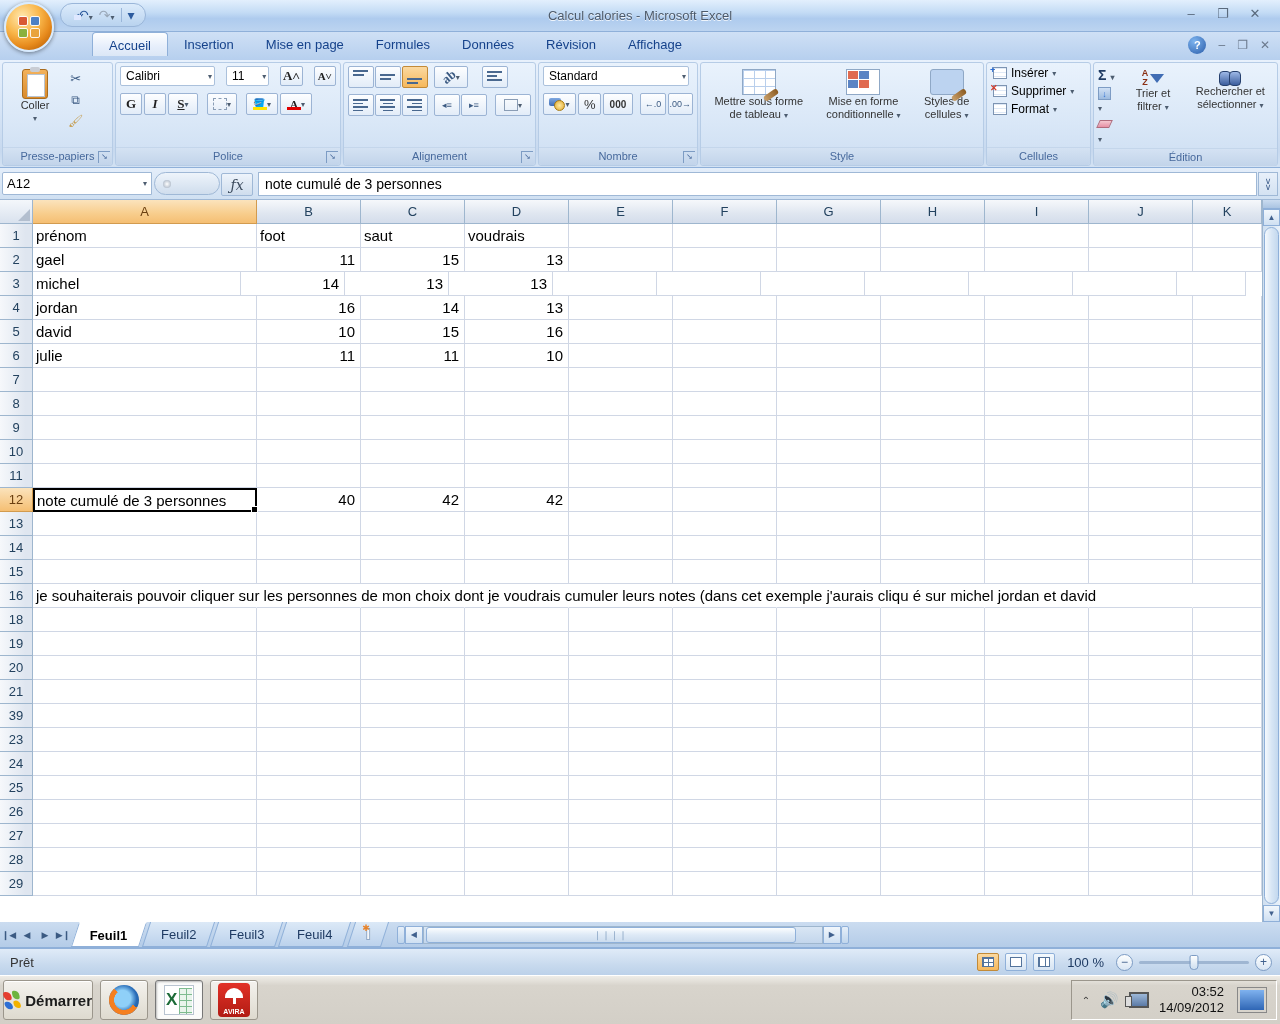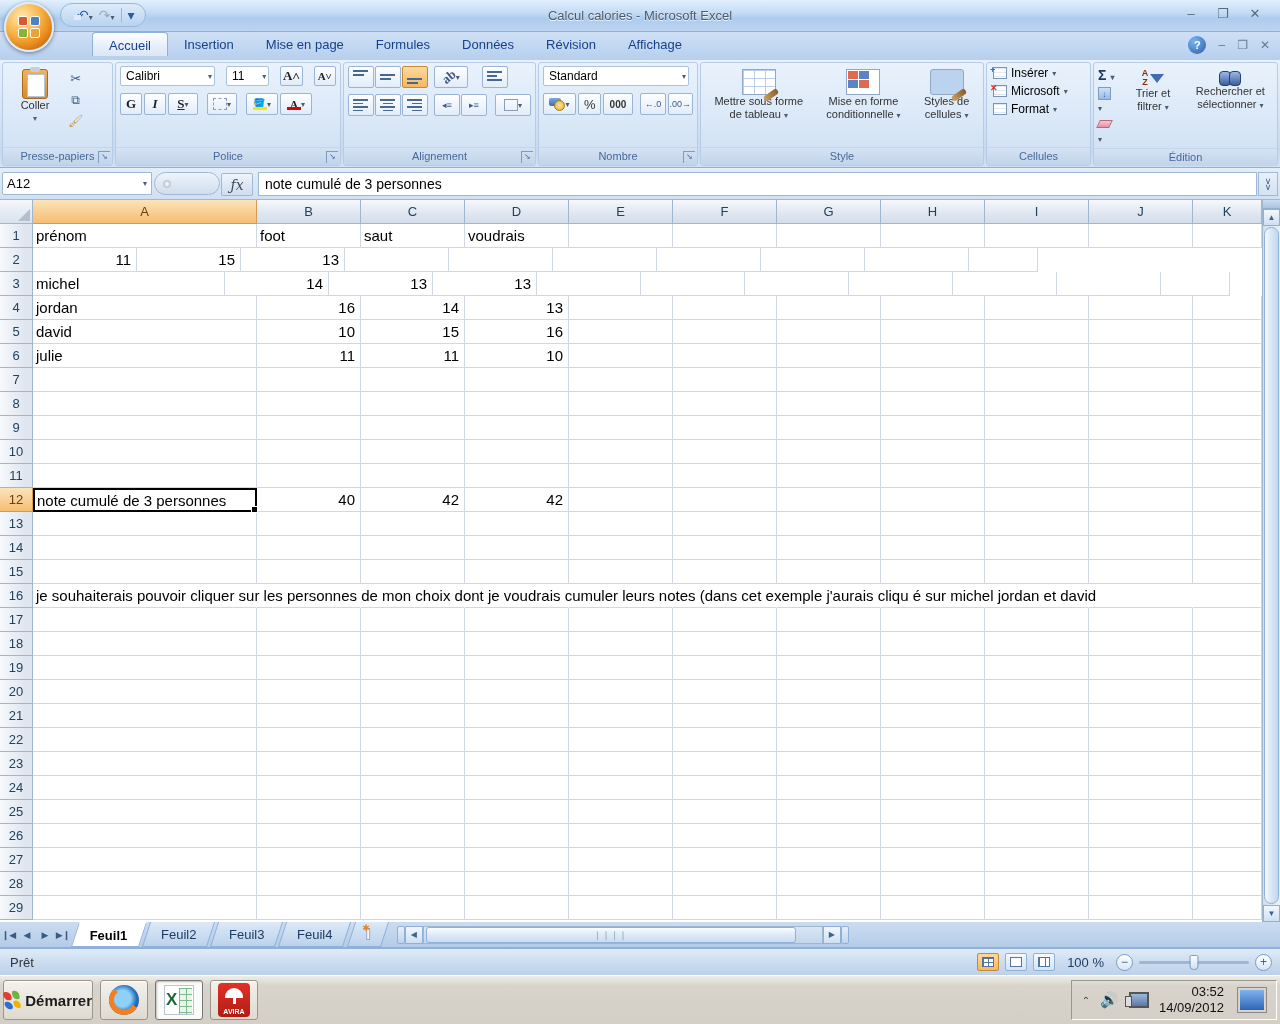--- a/index.html
+++ b/index.html
@@ -509,21 +509,21 @@
           <span class="cellmini">
               <em style="color:#2e6fd4">+</em>
             </span>
           <span>Insérer</span>
             <span class="caret">▾</span>
           </span>
         <span style="display:flex;align-items:center;gap:4px">
           <span class="cellmini">
               <em style="color:#d43b2a">✕</em>
             </span>
-          <span>Microsoft</span>
+          <span>Supprimer</span>
             <span class="caret">▾</span>
           </span>
         <span style="display:flex;align-items:center;gap:4px">
           <span class="cellmini"></span>
           <span>Format</span>
             <span class="caret">▾</span>
           </span>
       </div>
       <div class="glabel"><span>Cellules</span></div>
     </div>
@@ -593,34 +593,35 @@
           <div class="gcell" style="width: 104px;"></div>
           <div class="gcell" style="width: 104px;"></div>
           <div class="gcell" style="width: 104px;"></div>
           <div class="gcell" style="width: 104px;"></div>
           <div class="gcell" style="width: 104px;"></div>
           <div class="gcell" style="width: 104px;"></div>
           <div class="gcell" style="width: 69px;"></div>
         </div>
         <div class="grow" style="position: relative;">
           <div class="rowh">2</div>
+          <div class="gcell" style="width: 224px;">gael</div>
           <div class="gcell num" style="width: 104px;">11</div>
           <div class="gcell num" style="width: 104px;">15</div>
           <div class="gcell num" style="width: 104px;">13</div>
           <div class="gcell" style="width: 104px;"></div>
           <div class="gcell" style="width: 104px;"></div>
           <div class="gcell" style="width: 104px;"></div>
           <div class="gcell" style="width: 104px;"></div>
           <div class="gcell" style="width: 104px;"></div>
           <div class="gcell" style="width: 104px;"></div>
           <div class="gcell" style="width: 69px;"></div>
         </div>
         <div class="grow" style="position: relative;">
           <div class="rowh">3</div>
-          <div class="gcell" style="width: 192px;">michel</div>
+          <div class="gcell" style="width: 208px;">michel</div>
           <div class="gcell num" style="width: 104px;">14</div>
           <div class="gcell num" style="width: 104px;">13</div>
           <div class="gcell num" style="width: 104px;">13</div>
           <div class="gcell" style="width: 104px;"></div>
           <div class="gcell" style="width: 104px;"></div>
           <div class="gcell" style="width: 104px;"></div>
           <div class="gcell" style="width: 104px;"></div>
           <div class="gcell" style="width: 104px;"></div>
           <div class="gcell" style="width: 104px;"></div>
           <div class="gcell" style="width: 69px;"></div>
@@ -802,34 +803,20 @@
           <div class="gcell" style="width: 104px; border-right-color: transparent;"></div>
           <div class="gcell" style="width: 104px; border-right-color: transparent;"></div>
           <div class="gcell" style="width: 104px; border-right-color: transparent;"></div>
           <div class="gcell" style="width: 104px; border-right-color: transparent;"></div>
           <div class="gcell" style="width: 104px; border-right-color: transparent;"></div>
           <div class="gcell" style="width: 104px; border-right-color: transparent;"></div>
           <div class="gcell" style="width: 69px;"></div>
           <div class="overflow-txt">je souhaiterais pouvoir cliquer sur les personnes de mon choix dont je voudrais cumuler leurs notes (dans cet exemple j'aurais cliqu é sur michel jordan et david</div>
         </div>
         <div class="grow" style="position: relative;">
-          <div class="rowh">17</div>
-          <div class="gcell" style="width: 224px;"></div>
-          <div class="gcell" style="width: 104px;"></div>
-          <div class="gcell" style="width: 104px;"></div>
-          <div class="gcell" style="width: 104px;"></div>
-          <div class="gcell" style="width: 104px;"></div>
-          <div class="gcell" style="width: 104px;"></div>
-          <div class="gcell" style="width: 104px;"></div>
-          <div class="gcell" style="width: 104px;"></div>
-          <div class="gcell" style="width: 104px;"></div>
-          <div class="gcell" style="width: 104px;"></div>
-          <div class="gcell" style="width: 69px;"></div>
-        </div>
-        <div class="grow" style="position: relative;">
           <div class="rowh">18</div>
           <div class="gcell" style="width: 224px;"></div>
           <div class="gcell" style="width: 104px;"></div>
           <div class="gcell" style="width: 104px;"></div>
           <div class="gcell" style="width: 104px;"></div>
           <div class="gcell" style="width: 104px;"></div>
           <div class="gcell" style="width: 104px;"></div>
           <div class="gcell" style="width: 104px;"></div>
           <div class="gcell" style="width: 104px;"></div>
           <div class="gcell" style="width: 104px;"></div>
@@ -872,21 +859,21 @@
           <div class="gcell" style="width: 104px;"></div>
           <div class="gcell" style="width: 104px;"></div>
           <div class="gcell" style="width: 104px;"></div>
           <div class="gcell" style="width: 104px;"></div>
           <div class="gcell" style="width: 104px;"></div>
           <div class="gcell" style="width: 104px;"></div>
           <div class="gcell" style="width: 104px;"></div>
           <div class="gcell" style="width: 69px;"></div>
         </div>
         <div class="grow" style="position: relative;">
-          <div class="rowh">22</div>
+          <div class="rowh">39</div>
           <div class="gcell" style="width: 224px;"></div>
           <div class="gcell" style="width: 104px;"></div>
           <div class="gcell" style="width: 104px;"></div>
           <div class="gcell" style="width: 104px;"></div>
           <div class="gcell" style="width: 104px;"></div>
           <div class="gcell" style="width: 104px;"></div>
           <div class="gcell" style="width: 104px;"></div>
           <div class="gcell" style="width: 104px;"></div>
           <div class="gcell" style="width: 104px;"></div>
           <div class="gcell" style="width: 104px;"></div>

